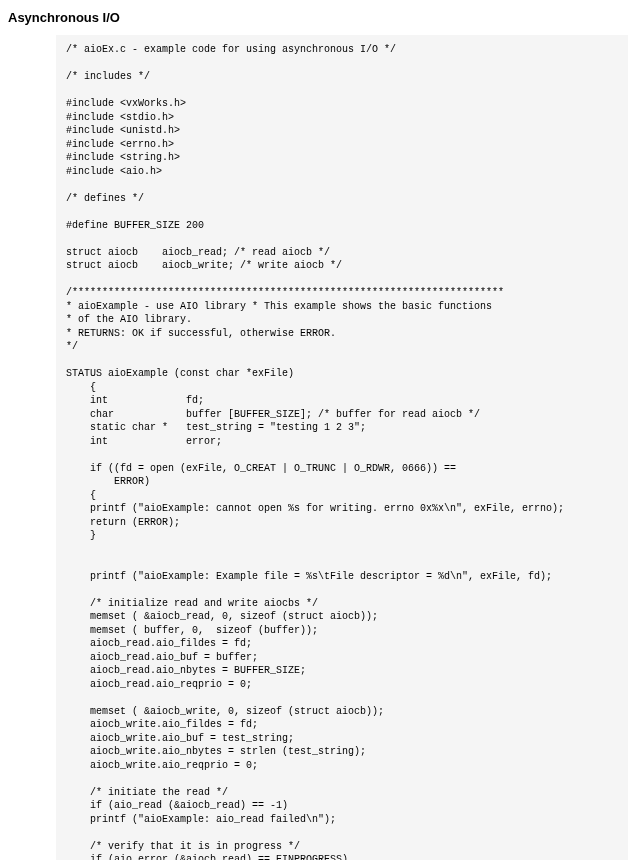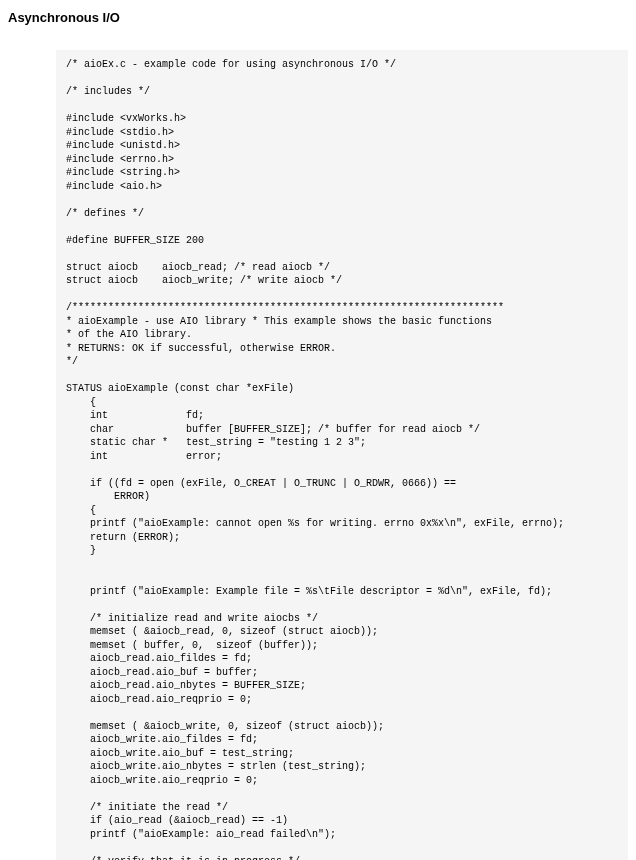--- a/index.html
+++ b/index.html
@@ -8,21 +8,21 @@
       font-family: Arial, Helvetica, sans-serif;
       background: #ffffff;
       width: 636px;
     }
     .page {
       padding: 10px 8px;
     }
     .section-title {
       font-weight: bold;
       font-size: 13px;
-      margin-bottom: 25px;
+      margin-bottom: 10px;
       color: #000;
     }
     .code-block {
       background: #f5f5f5;
       margin-left: 48px;
       padding: 8px 10px;
       font-family: "Courier New", Courier, monospace;
       font-size: 10px;
       line-height: 1.35;
       color: #000;

